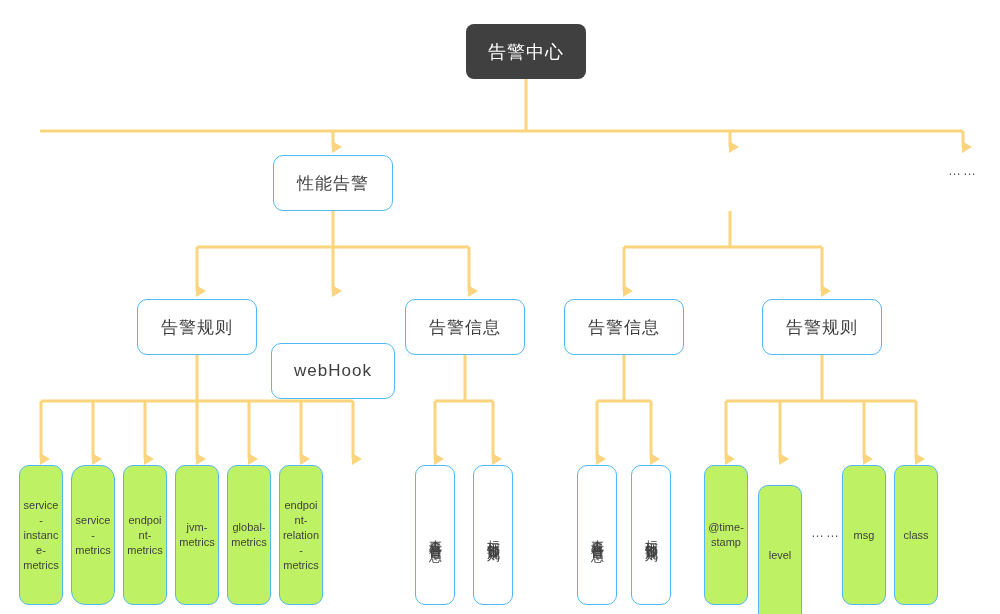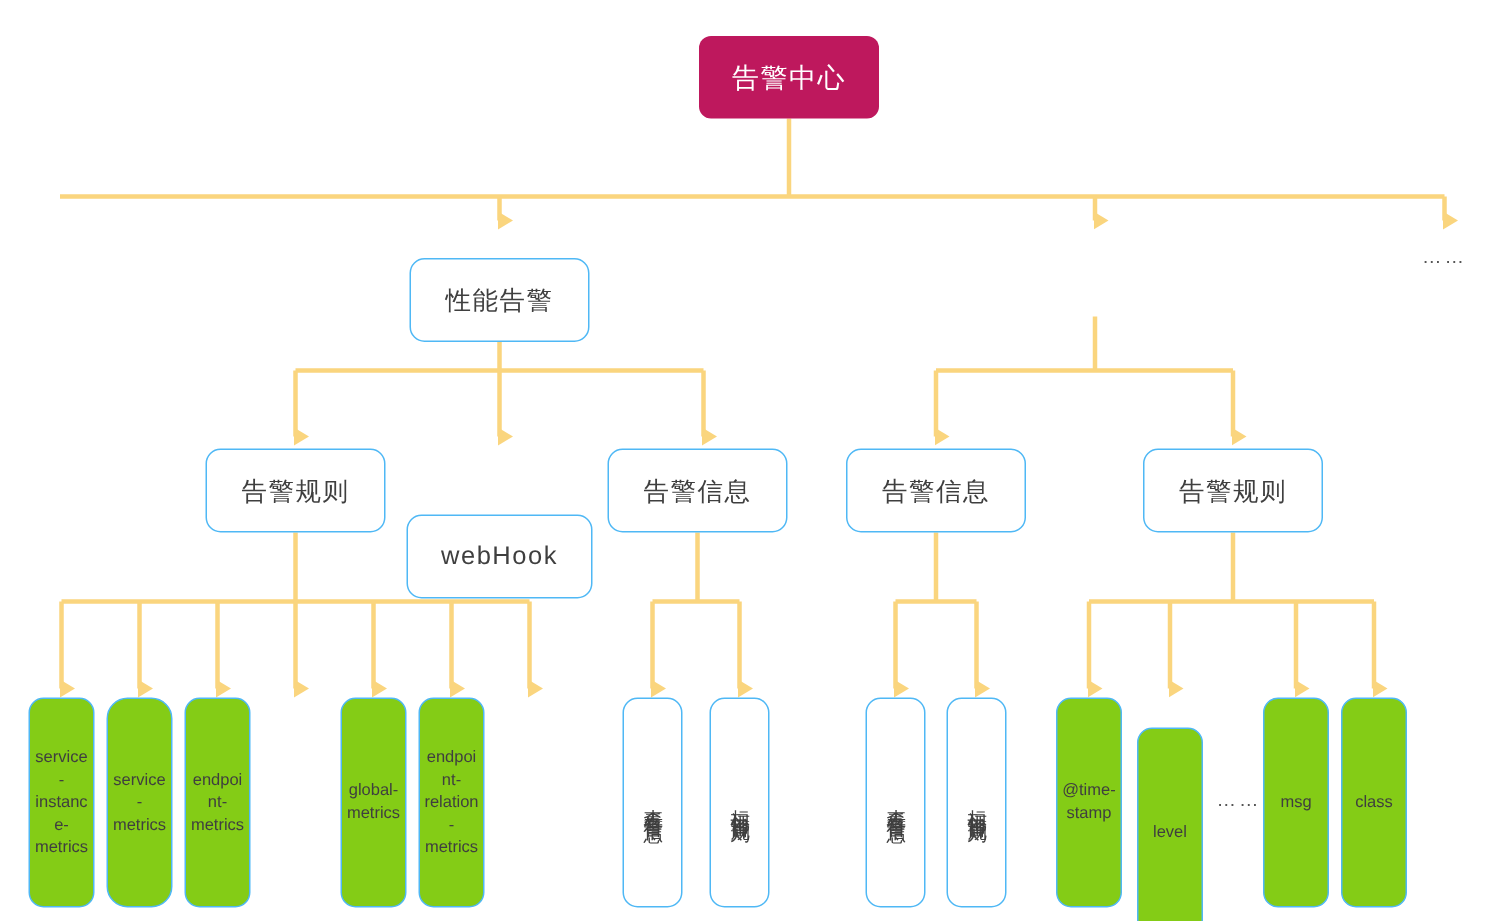--- a/index.html
+++ b/index.html
@@ -10,29 +10,29 @@
   }
   #canvas{position:absolute;left:0;top:0;width:1000px;height:614px;}
   svg#links{position:absolute;left:0;top:0;width:1000px;height:614px;}
 
   .node{
     position:absolute;box-sizing:border-box;
     display:flex;align-items:center;justify-content:center;
     text-align:center;
   }
   .node-root{
-    background:#be185d;border:none;border-radius:8px;
+    background:#404040;border:none;border-radius:8px;
     color:#ffffff;font-size:18px;letter-spacing:1px;
   }
   .node-box{
     background:#ffffff;border:1.3px solid #4FB8F5;border-radius:10px;
     color:#3f3f3f;font-size:17px;letter-spacing:1px;
   }
   .node-leaf{
-    background:#84cc16;border:1.3px solid #4FB8F5;border-radius:10px;
+    background:#bef264;border:1.3px solid #4FB8F5;border-radius:10px;
     color:#3f3f3f;font-size:11px;line-height:15px;
     padding:4px 2px;word-break:break-word;
   }
   .node-leaf-v{
     background:#ffffff;border:1.3px solid #4FB8F5;border-radius:10px;
     color:#3f3f3f;font-size:13px;letter-spacing:2px;
     writing-mode:vertical-rl;text-orientation:upright;
   }
   .ellipsis{
     position:absolute;color:#555;font-size:13px;letter-spacing:2px;
@@ -95,21 +95,21 @@
       <path d="M780,401 L780,459" marker-end="url(#arrow)"></path>
       <path d="M864,401 L864,459" marker-end="url(#arrow)"></path>
       <path d="M916,401 L916,459" marker-end="url(#arrow)"></path>
     </g>
   </svg>
 
   <div class="node node-root" style="left:466px;top:24px;width:120px;height:55px;">
     <span>告警中心</span>
   </div>
 
-  <div class="node node-box" style="left:273px;top:172px;width:120px;height:56px;text-align:center;">
+  <div class="node node-box" style="left:273px;top:155px;width:120px;height:56px;text-align:center;">
     <span>性能告警</span>
   </div>
 
 
   <div class="ellipsis" style="left:938px;top:155px;width:50px;height:30px;">
     <span>……</span>
   </div>
 
   <div class="node node-box" style="left:137px;top:299px;width:120px;height:56px;">
     <span>告警规则</span>
@@ -132,20 +132,23 @@
   </div>
 
   <div class="node node-leaf" style="left:19px;top:465px;width:44px;height:140px;">
     <span>service-instance-metrics</span>
   </div>
   <div class="node node-leaf" style="left:71px;top:465px;width:44px;height:140px;border-radius:14px;">
     <span>service-metrics</span>
   </div>
   <div class="node node-leaf" style="left:123px;top:465px;width:44px;height:140px;">
     <span>endpoint-metrics</span>
+  </div>
+  <div class="node node-leaf" style="left:175px;top:465px;width:44px;height:140px;">
+    <span>jvm-metrics</span>
   </div>
   <div class="node node-leaf" style="left:227px;top:465px;width:44px;height:140px;">
     <span>global-metrics</span>
   </div>
   <div class="node node-leaf" style="left:279px;top:465px;width:44px;height:140px;">
     <span>endpoint-relation-metrics</span>
   </div>
 
   <div class="node node-leaf-v" style="left:415px;top:465px;width:40px;height:140px;">
     <span>查看告警信息</span>

